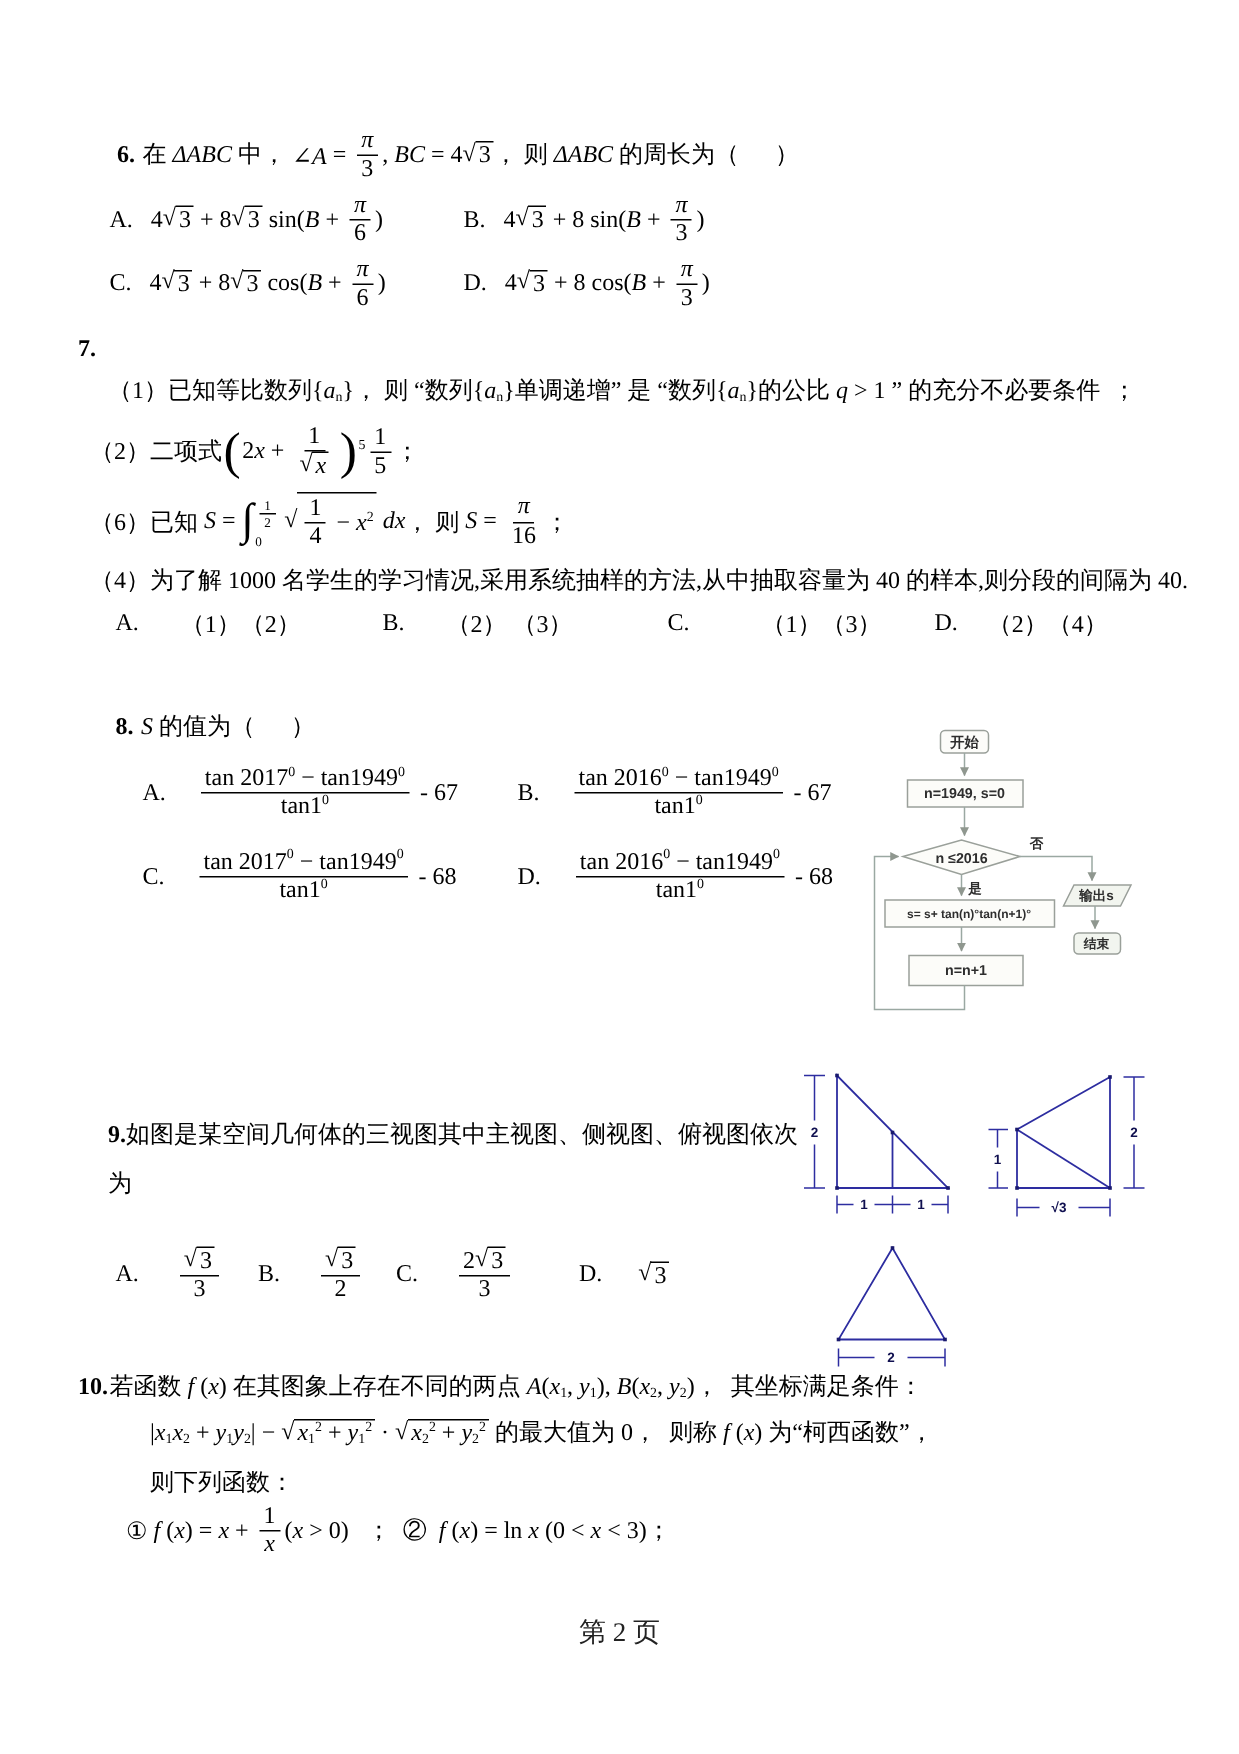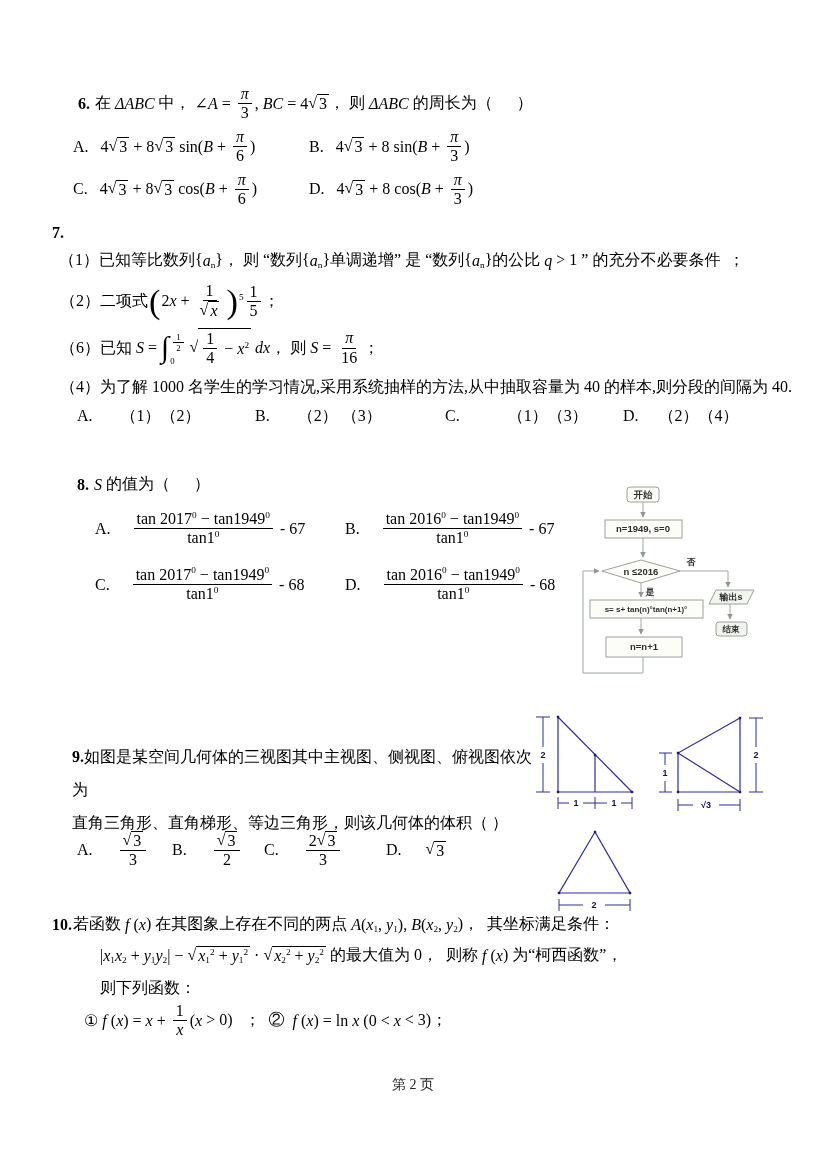--- a/index.html
+++ b/index.html
@@ -25,21 +25,21 @@
   .mden{display:inline-flex;align-items:center;padding:0 3px;}
   .mroot{display:inline-flex;align-items:center;white-space:nowrap;}
   .msurd{line-height:1;transform:translateY(-0.06em);}
   .mrad{display:inline-flex;align-items:center;border-top:1px solid #000;padding:0 2px;}
   .mbp{font-size:215%;font-weight:300;line-height:0;padding:0 1px;}
   .mint{display:inline-flex;align-items:center;margin-right:3px;}
   .misym{font-size:185%;line-height:1;}
   .mlims{display:inline-flex;flex-direction:column;align-items:flex-start;
          justify-content:center;font-size:55%;line-height:1;gap:3px;margin-left:1px;}
   .footer{position:absolute;left:0;top:1076px;width:100%;text-align:center;
-          font-size:14px;color:#222;}
+          font-size:18px;color:#222;}
   svg text{font-weight:bold;}
 </style>
 </head>
 <body>
 
 <div class="page">
 
   <div class="qblock" style="left:73px;top:84px;width:640px">
     <div class="qline" style="margin-left:5px">
       <span class="qnum">6.</span>
@@ -184,21 +184,21 @@
             <span class="mt">)</span>
           </span>
       </div>
     </div>
   </div>
 
   <div class="qblock" style="left:52px;top:224px;width:760px">
     <div class="qline">
       <span class="qnum">7.</span>
     </div>
-    <div class="qline" style="margin-left:7px;margin-top:8px">
+    <div class="qline" style="margin-left:20px;margin-top:8px">
       <span class="math">
           <span class="mt">（1）已知等比数列{</span>
           <span class="mi">a</span>
           <span class="msub"><span class="mt">n</span></span>
           <span class="mt">}， 则 “数列{</span>
           <span class="mi">a</span>
           <span class="msub"><span class="mt">n</span></span>
           <span class="mt">}单调递增” 是 “数列{</span>
           <span class="mi">a</span>
           <span class="msub"><span class="mt">n</span></span>
@@ -435,21 +435,20 @@
       <text x="71" y="169" font-size="9.5">n=n+1</text>
       <text x="158" y="119" font-size="9">输出s</text>
       <text x="158" y="151" font-size="8.5">结束</text>
     </g>
   </svg>
 
   <div class="qblock" style="left:72px;top:740px;width:475px;line-height:33px">
     <div>
       <span class="qnum" style="margin-right:0">9.</span><span>如图是某空间几何体的三视图其中主视图、侧视图、俯视图依次为</span>
     </div>
-    <div>直角三角形、直角梯形、等边三角形，则该几何体的体积（    ）</div>
   </div>
 
   <div class="optrow qblock" style="left:77px;top:830px">
     <div class="opt" style="width:95px">
       <span class="olabel" style="margin-right:24px">A.</span>
       <span class="math">
           <span class="mfrac">
             <span class="mnum">
               <span class="mroot">
                 <span class="msurd">√</span>

